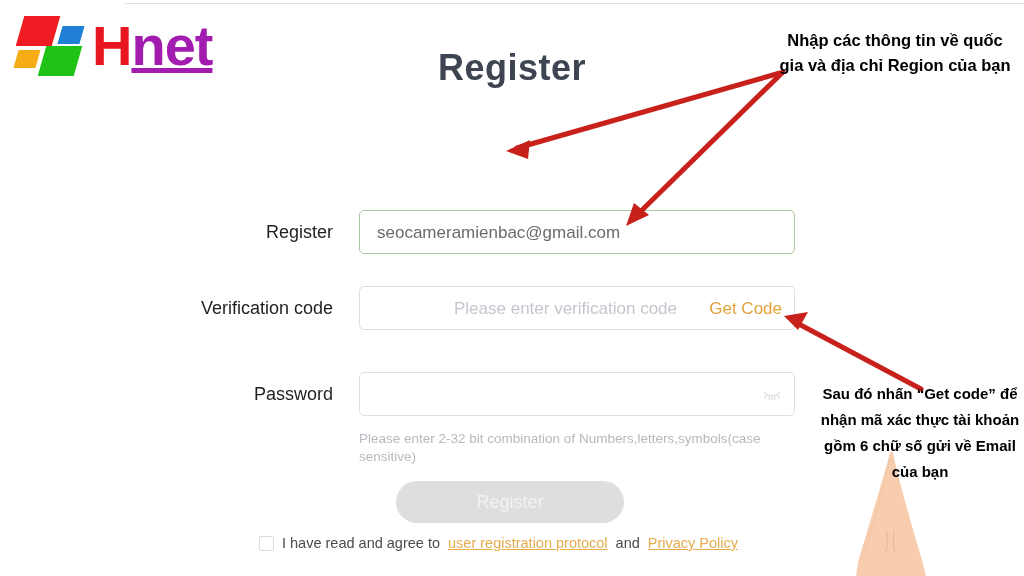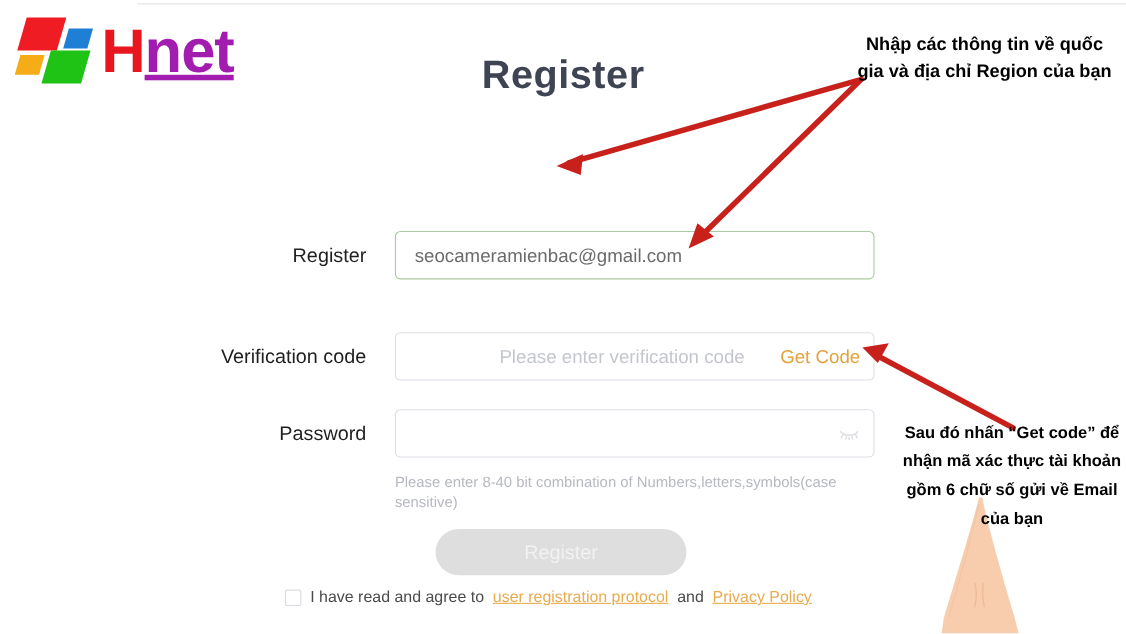--- a/index.html
+++ b/index.html
@@ -253,21 +253,21 @@
   <div class="title">Register</div>
 
 
   <div class="row" style="top:210px">
     <div class="row-label">Register</div>
     <div class="field valid">
       <div class="field-text">seocameramienbac@gmail.com</div>
     </div>
   </div>
 
-  <div class="row" style="top:302px">
+  <div class="row" style="top:286px">
     <div class="row-label">Verification code</div>
     <div class="field">
       <div class="field-text placeholder">Please enter verification code</div>
       <div class="get-code">Get Code</div>
     </div>
   </div>
 
   <div class="row" style="top:372px">
     <div class="row-label">Password</div>
     <div class="field">
@@ -275,21 +275,21 @@
         <path d="M2 5 C5 10, 15 10, 18 5" fill="none" stroke="#dcdde0" stroke-width="1.4"></path>
         <path d="M4.2 8.3 L2.6 11.2" stroke="#dcdde0" stroke-width="1.4" fill="none"></path>
         <path d="M15.8 8.3 L17.4 11.2" stroke="#dcdde0" stroke-width="1.4" fill="none"></path>
         <path d="M7.6 9.6 L6.9 12.6" stroke="#dcdde0" stroke-width="1.4" fill="none"></path>
         <path d="M12.4 9.6 L13.1 12.6" stroke="#dcdde0" stroke-width="1.4" fill="none"></path>
         <path d="M10 10 L10 13" stroke="#dcdde0" stroke-width="1.4" fill="none"></path>
       </svg>
     </div>
   </div>
 
-  <div class="helper">Please enter 8-40 bit combination of Numbers,letters,symbols(case sensitive)</div>
+  <div class="helper">Please enter 2-32 bit combination of Numbers,letters,symbols(case sensitive)</div>
 
   <button class="register-btn">Register</button>
 
   <div class="agree">
     <span class="checkbox"></span>
     <span>I have read and agree to</span>
     <span class="link">user registration protocol</span>
     <span>and</span>
     <span class="link">Privacy Policy</span>
   </div>

